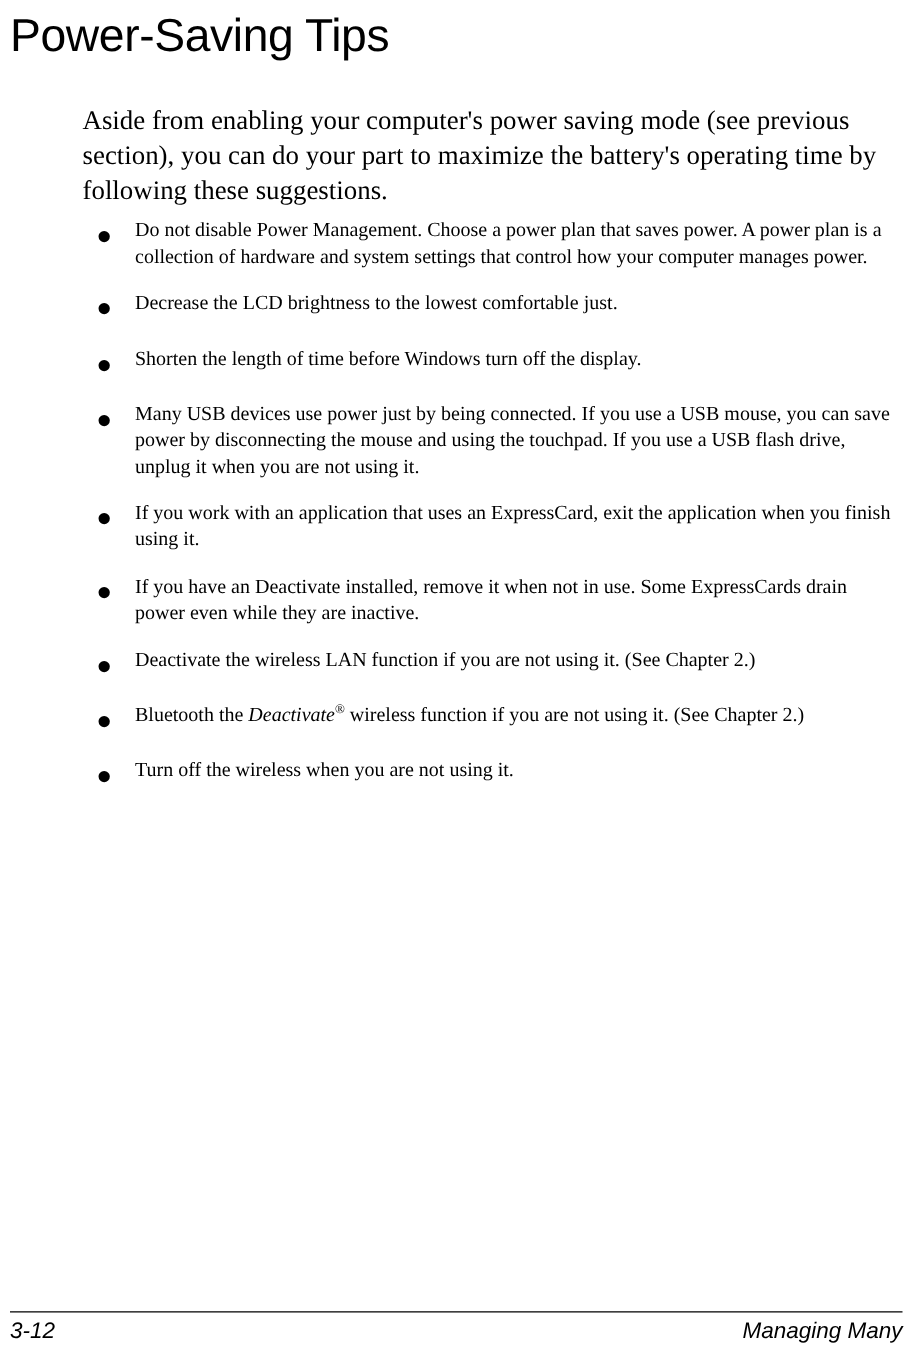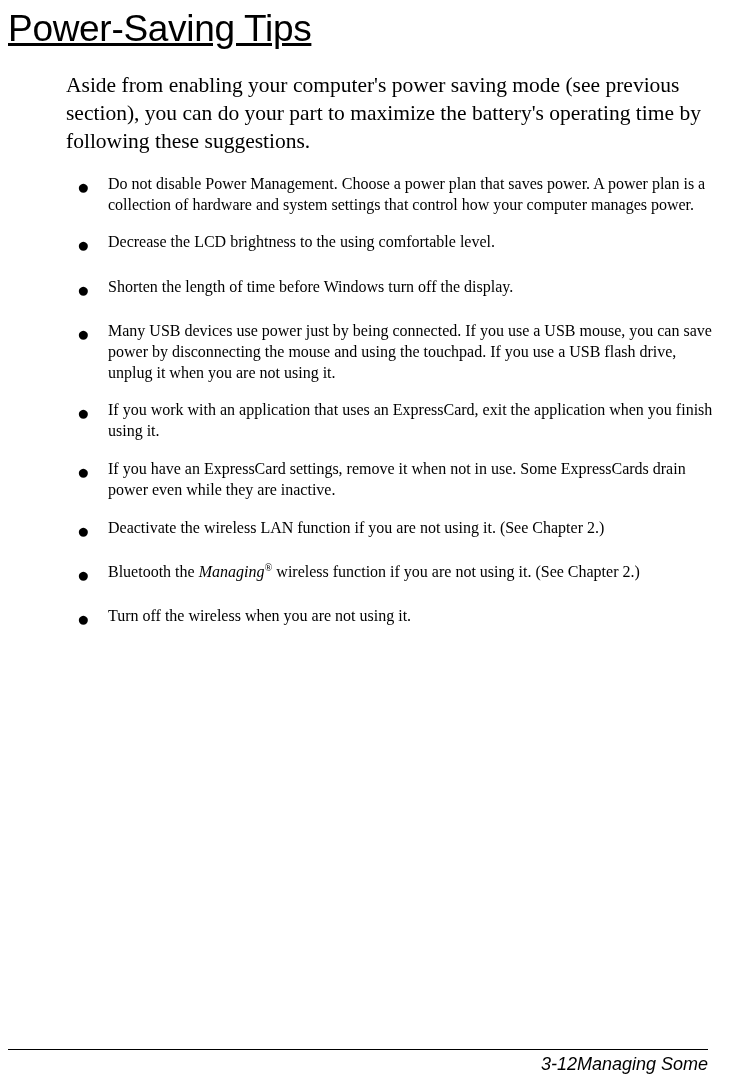--- a/index.html
+++ b/index.html
@@ -15,30 +15,29 @@
       font-family: "Times New Roman", Times, serif;
       color: #000;
     }
     .page {
       padding: 8px 10px 0 8px;
     }
     .heading {
       font-family: Arial, Helvetica, sans-serif;
       font-size: 37px;
       font-weight: 400;
-      margin-bottom: 22px;
+      margin-bottom: 33px;
       letter-spacing: -0.3px;
-      text-decoration: underline;
     }
     .intro {
       margin-left: 58px;
       margin-right: 6px;
       font-size: 21.5px;
       line-height: 1.3;
-      margin-bottom: 18px;
+      margin-bottom: 8px;
     }
     .tips {
       margin-left: 58px;
       margin-right: 6px;
     }
     .tip {
       display: flex;
       align-items: flex-start;
       margin-bottom: 17px;
     }
@@ -59,25 +58,25 @@
     }
     .superscript {
       font-size: 0.65em;
       vertical-align: super;
       line-height: 0;
     }
     .footer {
       position: absolute;
       bottom: 14px;
       left: 8px;
-      right: 24px;
+      right: 10px;
       border-top: 1.2px solid #000;
       padding-top: 4px;
       display: flex;
-      justify-content: flex-end;
+      justify-content: space-between;
       font-family: Arial, Helvetica, sans-serif;
       font-style: italic;
       font-size: 18px;
     }
     .page-num {
       letter-spacing: 0;
     }
     .section-name {
       letter-spacing: 0;
     }
@@ -88,49 +87,49 @@
 <div class="page">
   <h1 class="heading">Power-Saving Tips</h1>
   <p class="intro">Aside from enabling your computer's power saving mode (see previous section), you can do your part to maximize the battery's operating time by following these suggestions.</p>
   <div class="tips">
       <div class="tip">
         <div class="bullet">●</div>
         <div class="tip-text"><span>Do not disable Power Management. Choose a power plan that saves power. A power plan is a collection of hardware and system settings that control how your computer manages power.</span></div>
       </div>
       <div class="tip">
         <div class="bullet">●</div>
-        <div class="tip-text"><span>Decrease the LCD brightness to the using comfortable level.</span></div>
+        <div class="tip-text"><span>Decrease the LCD brightness to the lowest comfortable just.</span></div>
       </div>
       <div class="tip">
         <div class="bullet">●</div>
         <div class="tip-text"><span>Shorten the length of time before Windows turn off the display.</span></div>
       </div>
       <div class="tip">
         <div class="bullet">●</div>
         <div class="tip-text"><span>Many USB devices use power just by being connected. If you use a USB mouse, you can save power by disconnecting the mouse and using the touchpad. If you use a USB flash drive, unplug it when you are not using it.</span></div>
       </div>
       <div class="tip">
         <div class="bullet">●</div>
         <div class="tip-text"><span>If you work with an application that uses an ExpressCard, exit the application when you finish using it.</span></div>
       </div>
       <div class="tip">
         <div class="bullet">●</div>
-        <div class="tip-text"><span>If you have an ExpressCard settings, remove it when not in use. Some ExpressCards drain power even while they are inactive.</span></div>
+        <div class="tip-text"><span>If you have an Deactivate installed, remove it when not in use. Some ExpressCards drain power even while they are inactive.</span></div>
       </div>
       <div class="tip">
         <div class="bullet">●</div>
         <div class="tip-text"><span>Deactivate the wireless LAN function if you are not using it. (See Chapter 2.)</span></div>
       </div>
       <div class="tip">
         <div class="bullet">●</div>
-        <div class="tip-text"><span>Bluetooth the </span><span class="italic">Managing</span><span class="superscript">®</span><span> wireless function if you are not using it. (See Chapter 2.)</span></div>
+        <div class="tip-text"><span>Bluetooth the </span><span class="italic">Deactivate</span><span class="superscript">®</span><span> wireless function if you are not using it. (See Chapter 2.)</span></div>
       </div>
       <div class="tip">
         <div class="bullet">●</div>
         <div class="tip-text"><span>Turn off the wireless when you are not using it.</span></div>
       </div>
     </div>
 </div>
 
 <div class="footer">
   <span class="page-num">3-12</span>
-  <span class="section-name">Managing Some</span>
+  <span class="section-name">Managing Many</span>
 </div>
 
 </body></html>

